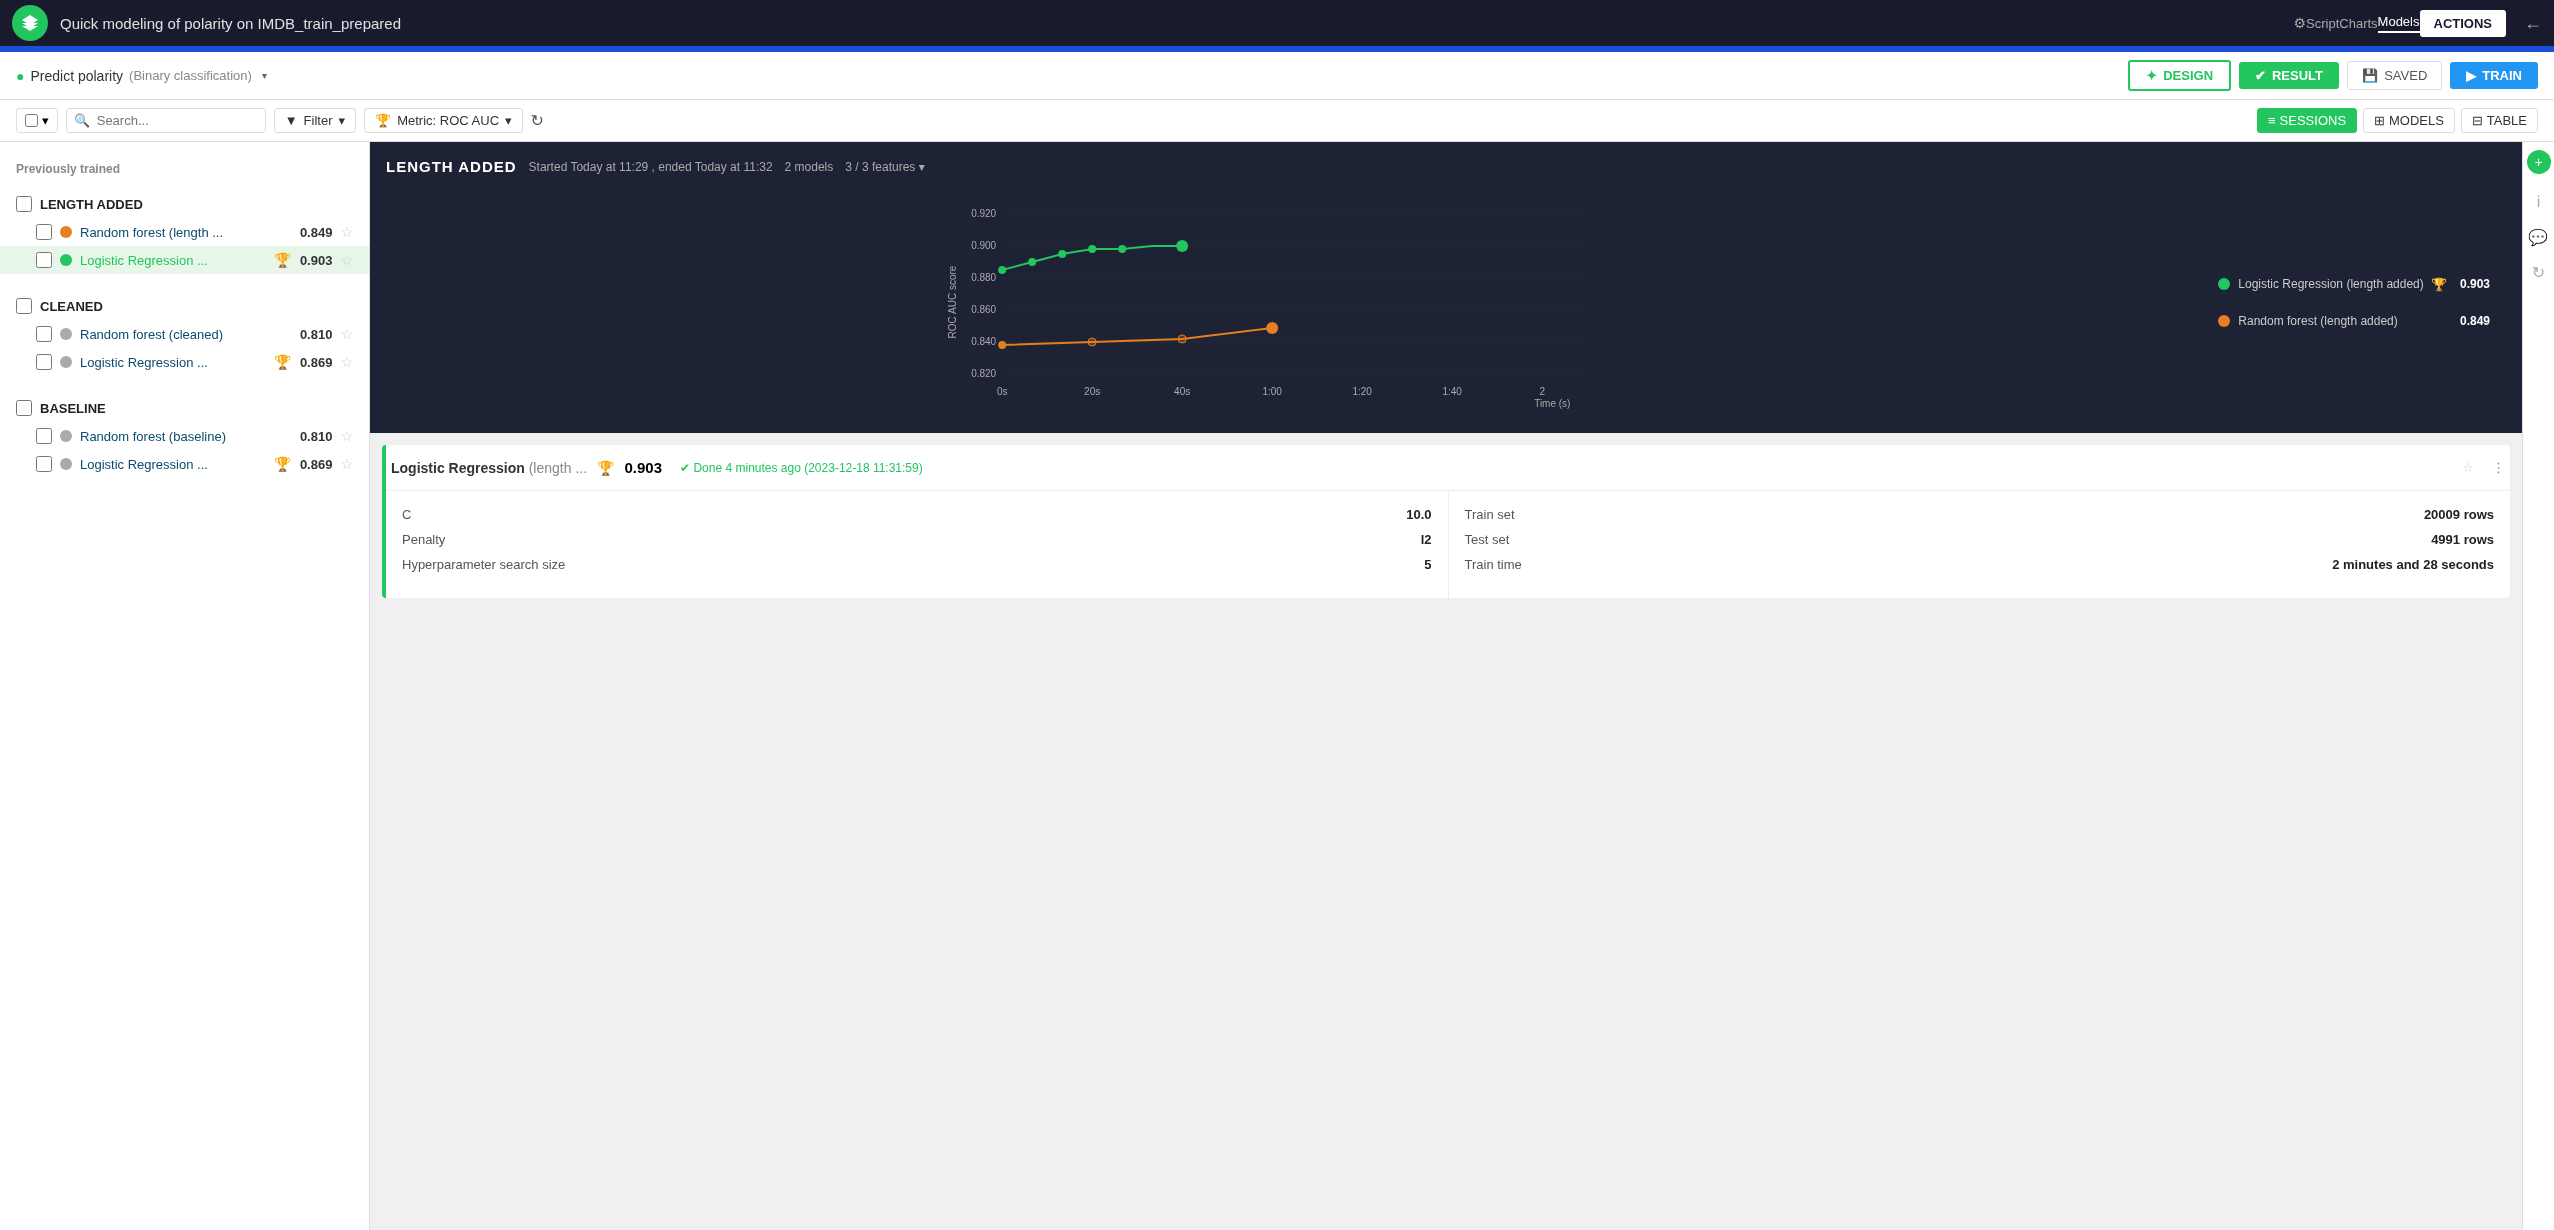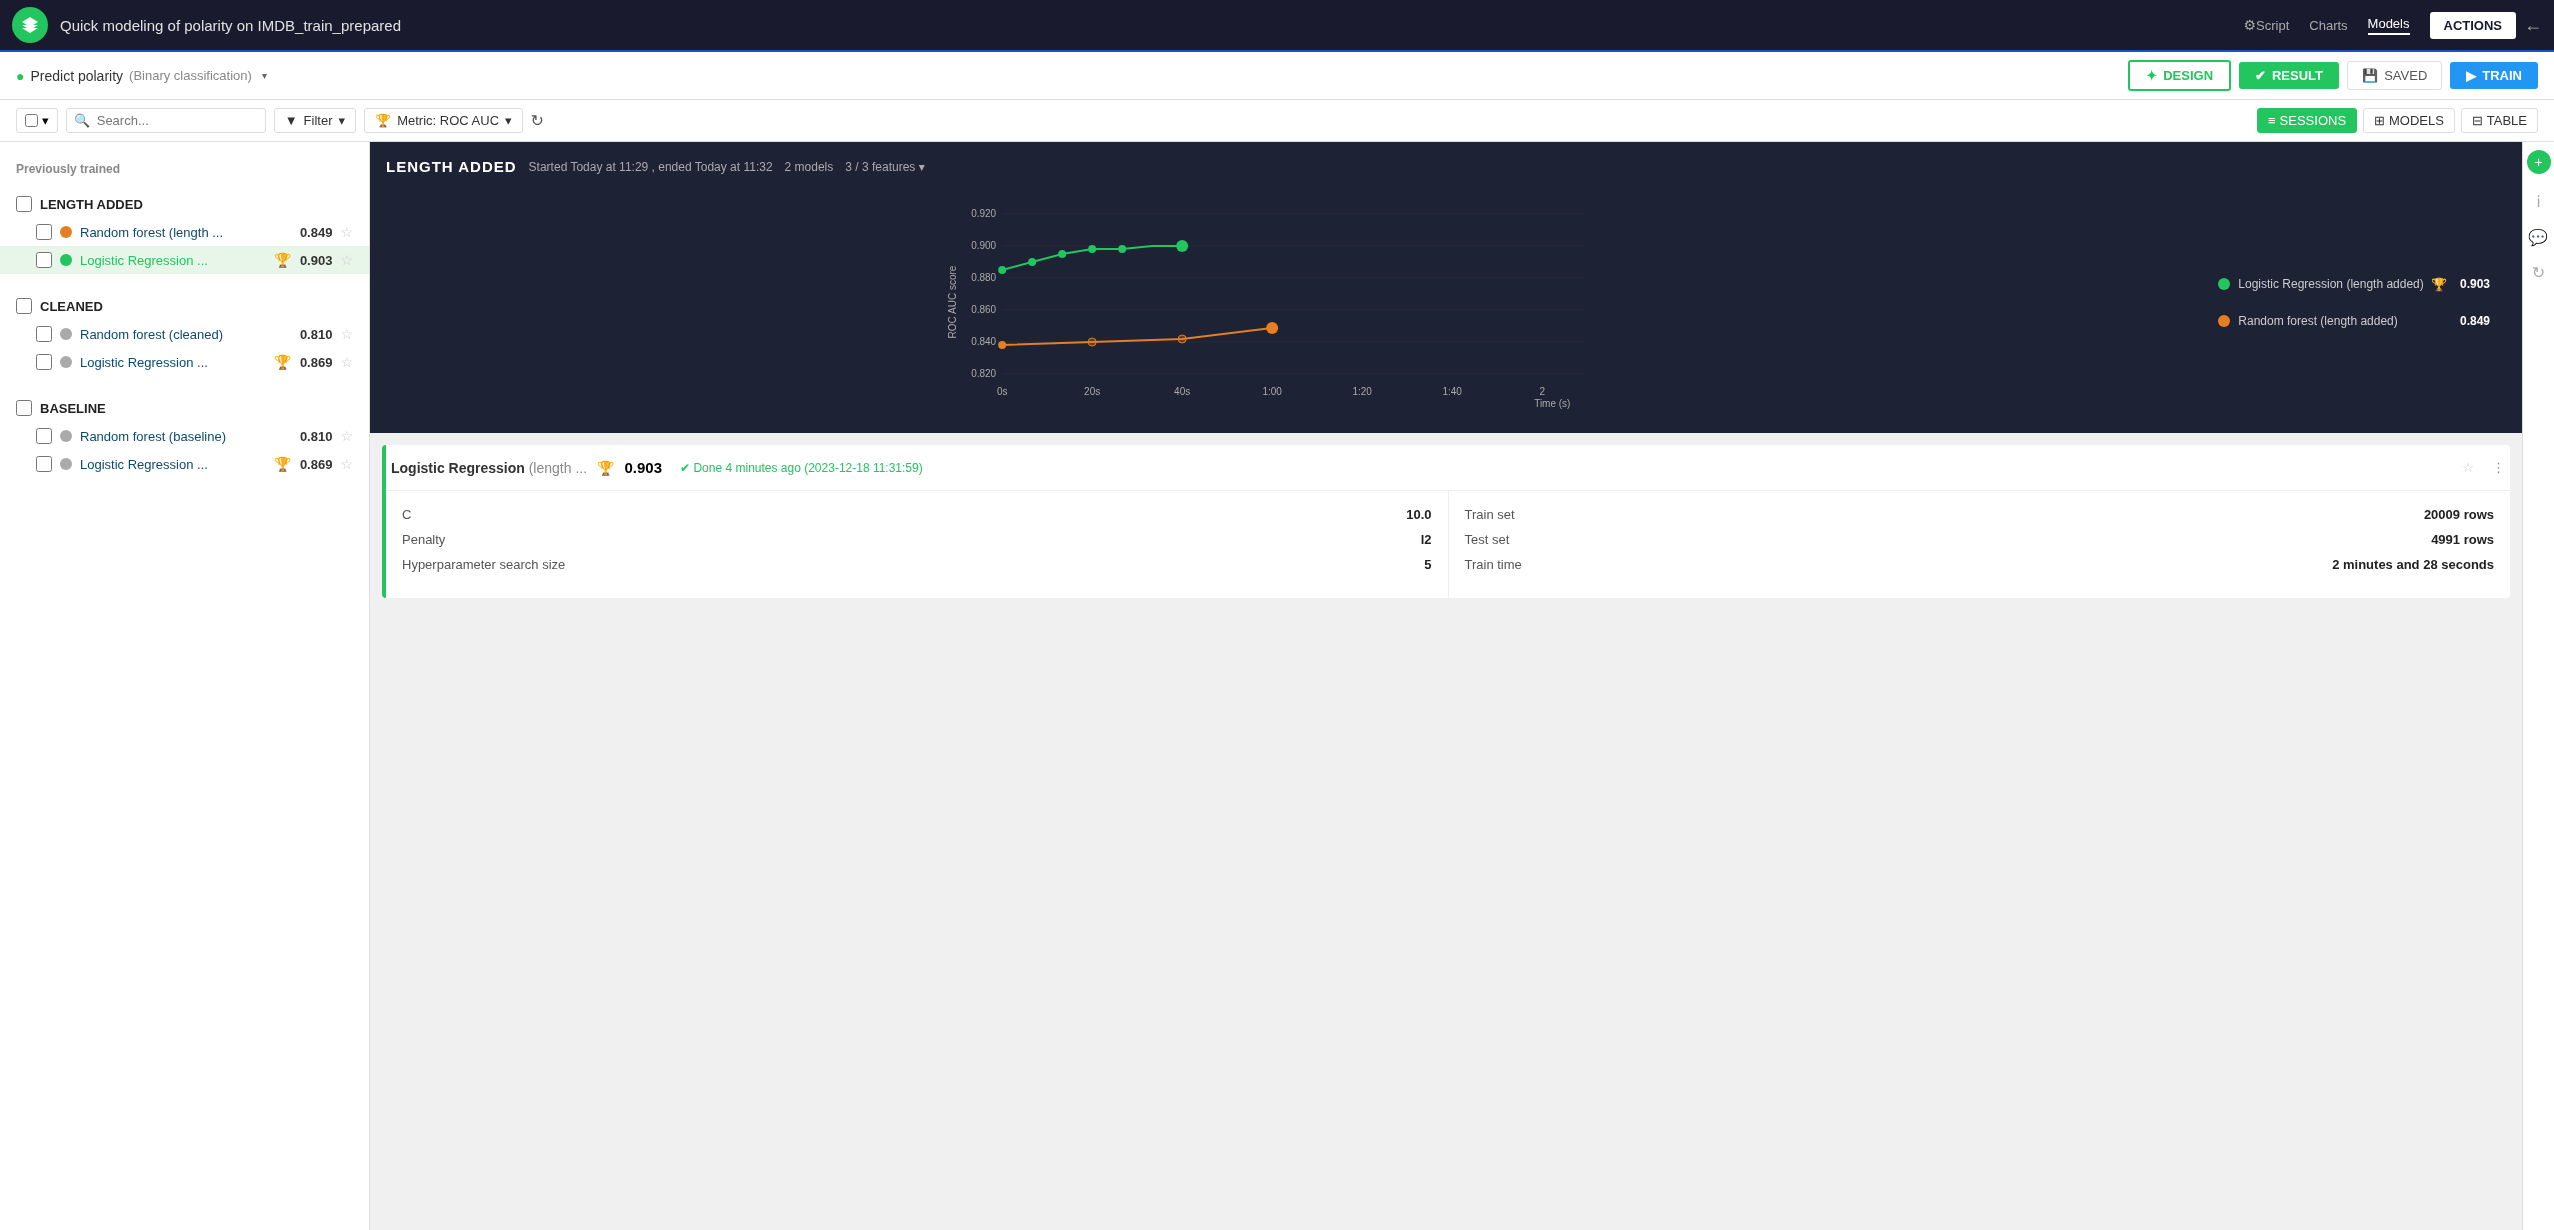--- a/index.html
+++ b/index.html
@@ -2,26 +2,26 @@
 <html><head>
   <meta charset="utf-8">
   <style>
     * { box-sizing: border-box; margin: 0; padding: 0; }
     body { font-family: -apple-system, BlinkMacSystemFont, 'Segoe UI', sans-serif; font-size: 13px; background: #f5f5f5; overflow: hidden; }
 
     
     .top-nav {
       display: flex; align-items: center; height: 52px;
       background: #1a1a2e; color: white; padding: 0 12px;
-      border-bottom: 2px solid #1d4ed8;
+      border-bottom: 6px solid #1d4ed8;
     }
     .logo { width: 36px; height: 36px; background: #22c55e; border-radius: 50%; display: flex; align-items: center; justify-content: center; margin-right: 12px; flex-shrink: 0; }
     .logo svg { width: 20px; height: 20px; }
     .top-title { color: #e0e0e0; font-size: 15px; flex: 1; }
-    .top-nav-links { display: flex; align-items: center; gap: 20px; margin-right: 0; }
+    .top-nav-links { display: flex; align-items: center; margin-right: 10px; }
     .nav-link { color: #aaa; font-size: 13px; cursor: pointer; text-decoration: none; }
     .nav-link.active { color: white; border-bottom: 2px solid white; padding-bottom: 2px; }
     .actions-btn { background: white; color: #1a1a2e; border: none; padding: 6px 14px; font-size: 13px; font-weight: 600; cursor: pointer; border-radius: 3px; }
     .back-btn { color: #aaa; font-size: 18px; cursor: pointer; margin-left: 8px; }
     .settings-icon { color: #aaa; font-size: 14px; margin-left: 8px; cursor: pointer; }
 
     
     .sub-nav {
       display: flex; align-items: center; height: 48px;
       background: white; border-bottom: 1px solid #ddd;

